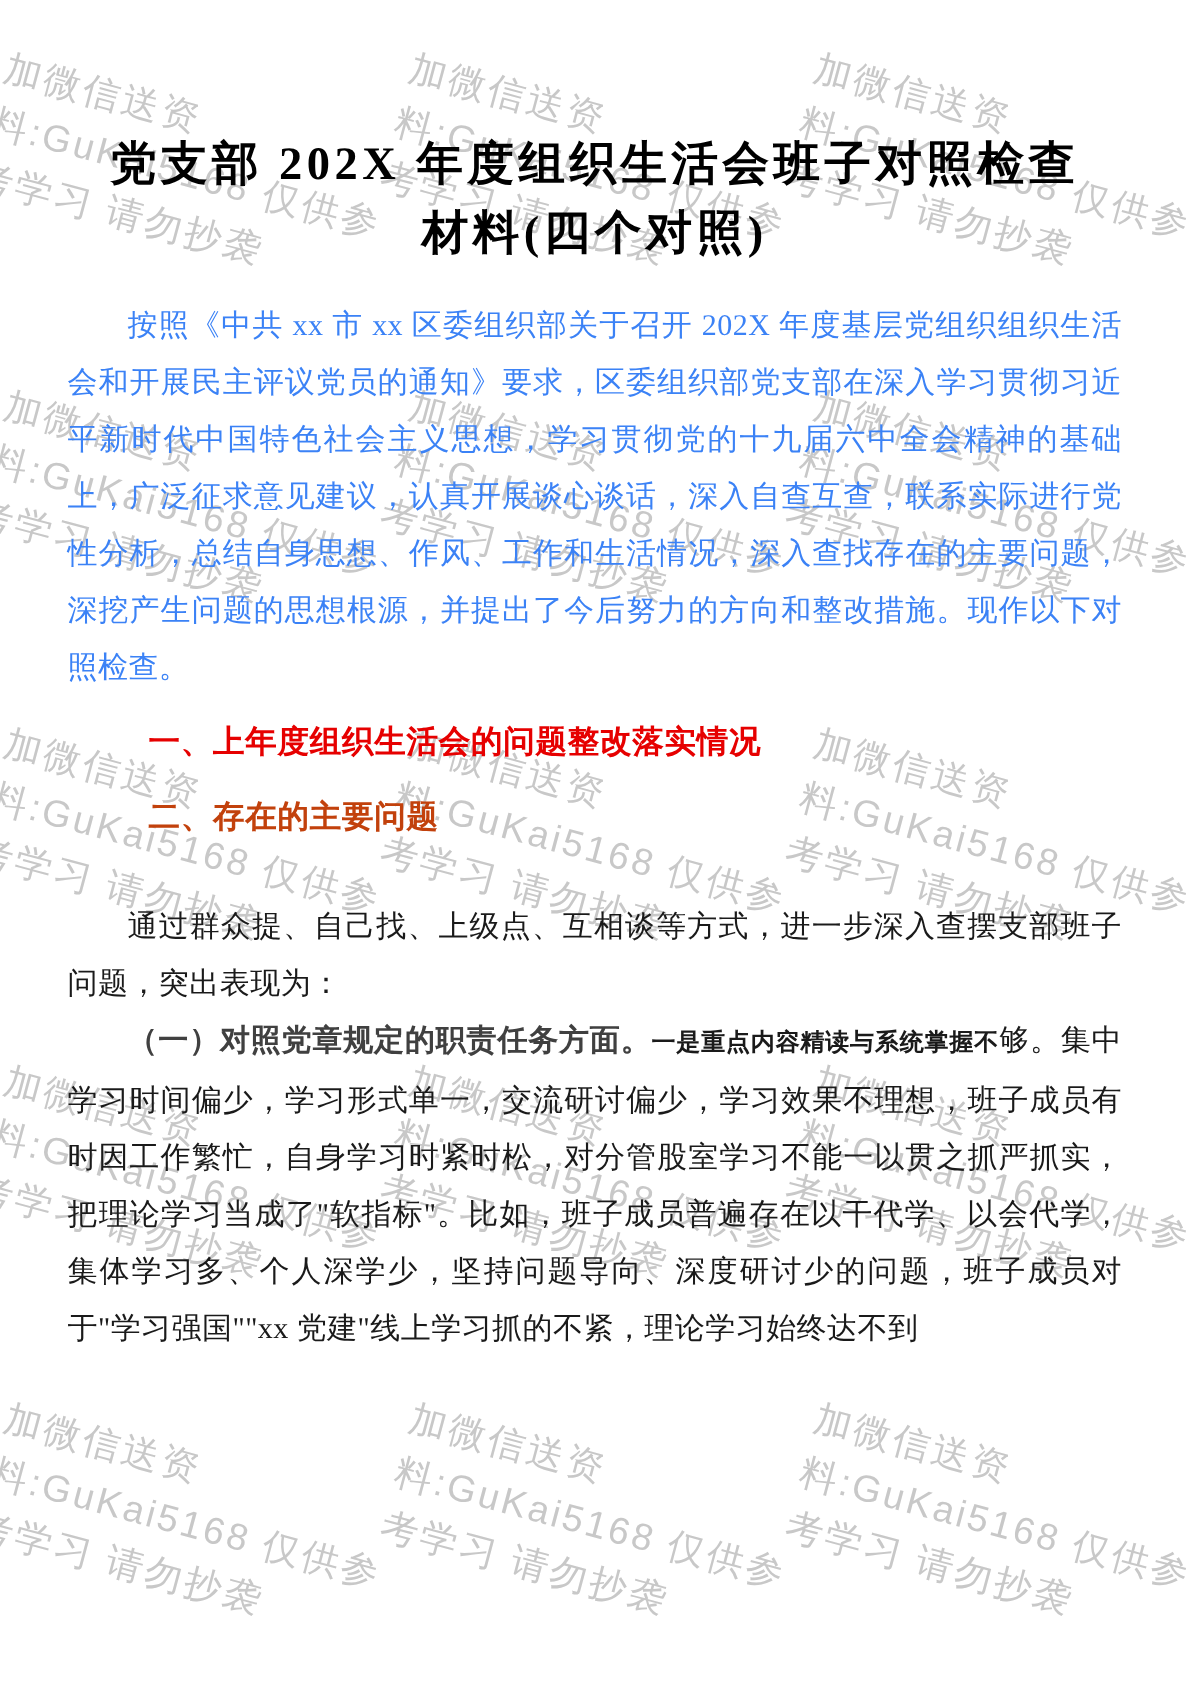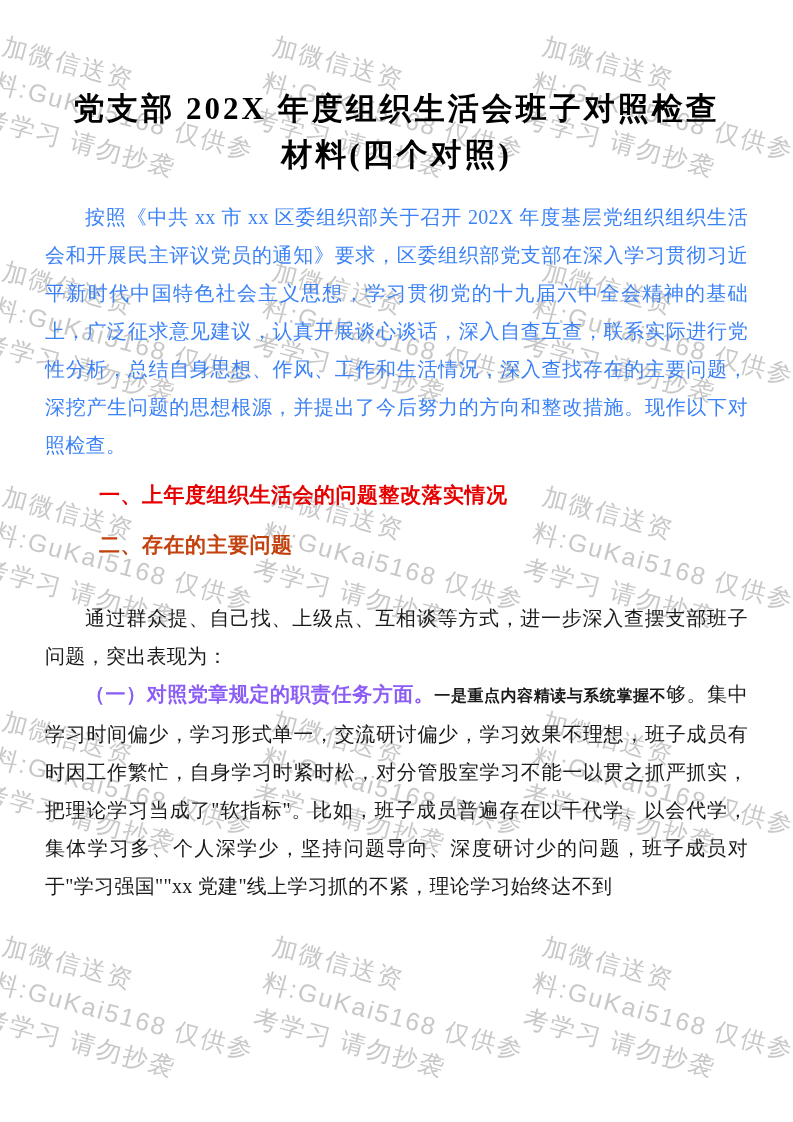--- a/index.html
+++ b/index.html
@@ -138,16 +138,16 @@
         <div>考学习 请勿抄袭</div>
       </div>
     </div>
   <div class="content">
     <h1 class="doc-title" style="color: rgb(0, 0, 0);">党支部 202X 年度组织生活会班子对照检查材料(四个对照)</h1>
     <div id="blocks">
         <p class="para" style="color: #3b82f6;"><span class="seg-normal">按照《中共 xx 市 xx 区委组织部关于召开 202X 年度基层党组织组织生活会和开展民主评议党员的通知》要求，区委组织部党支部在深入学习贯彻习近平新时代中国特色社会主义思想，学习贯彻党的十九届六中全会精神的基础上，广泛征求意见建议，认真开展谈心谈话，深入自查互查，联系实际进行党性分析，总结自身思想、作风、工作和生活情况，深入查找存在的主要问题，深挖产生问题的思想根源，并提出了今后努力的方向和整改措施。现作以下对照检查。</span></p>
         <p class="heading" style="color: rgb(230, 0, 0);">一、上年度组织生活会的问题整改落实情况</p>
         <p class="heading" style="color: #c2410c;">二、存在的主要问题</p>
         <p class="para" style="color: rgb(26, 26, 26); margin-top: 35px;"><span class="seg-normal">通过群众提、自己找、上级点、互相谈等方式，进一步深入查摆支部班子问题，突出表现为：</span></p>
-        <p class="para" style="color: rgb(26, 26, 26);"><span class="seg-lead-blue" style="color: #8b5cf6;">（一）对照党章规定的职责任务方面。</span><span class="seg-bold-black">一是重点内容精读与系统掌握不</span><span class="seg-normal">够。集中学习时间偏少，学习形式单一，交流研讨偏少，学习效果不理想，班子成员有时因工作繁忙，自身学习时紧时松，对分管股室学习不能一以贯之抓严抓实，把理论学习当成了"软指标"。比如，班子成员普遍存在以干代学、以会代学，集体学习多、个人深学少，坚持问题导向、深度研讨少的问题，班子成员对于"学习强国""xx 党建"线上学习抓的不紧，理论学习始终达不到</span></p>
+        <p class="para" style="color: rgb(26, 26, 26);"><span class="seg-lead-blue" style="color: #404040;">（一）对照党章规定的职责任务方面。</span><span class="seg-bold-black">一是重点内容精读与系统掌握不</span><span class="seg-normal">够。集中学习时间偏少，学习形式单一，交流研讨偏少，学习效果不理想，班子成员有时因工作繁忙，自身学习时紧时松，对分管股室学习不能一以贯之抓严抓实，把理论学习当成了"软指标"。比如，班子成员普遍存在以干代学、以会代学，集体学习多、个人深学少，坚持问题导向、深度研讨少的问题，班子成员对于"学习强国""xx 党建"线上学习抓的不紧，理论学习始终达不到</span></p>
       </div>
   </div>
 </div>
 
 </body></html>

